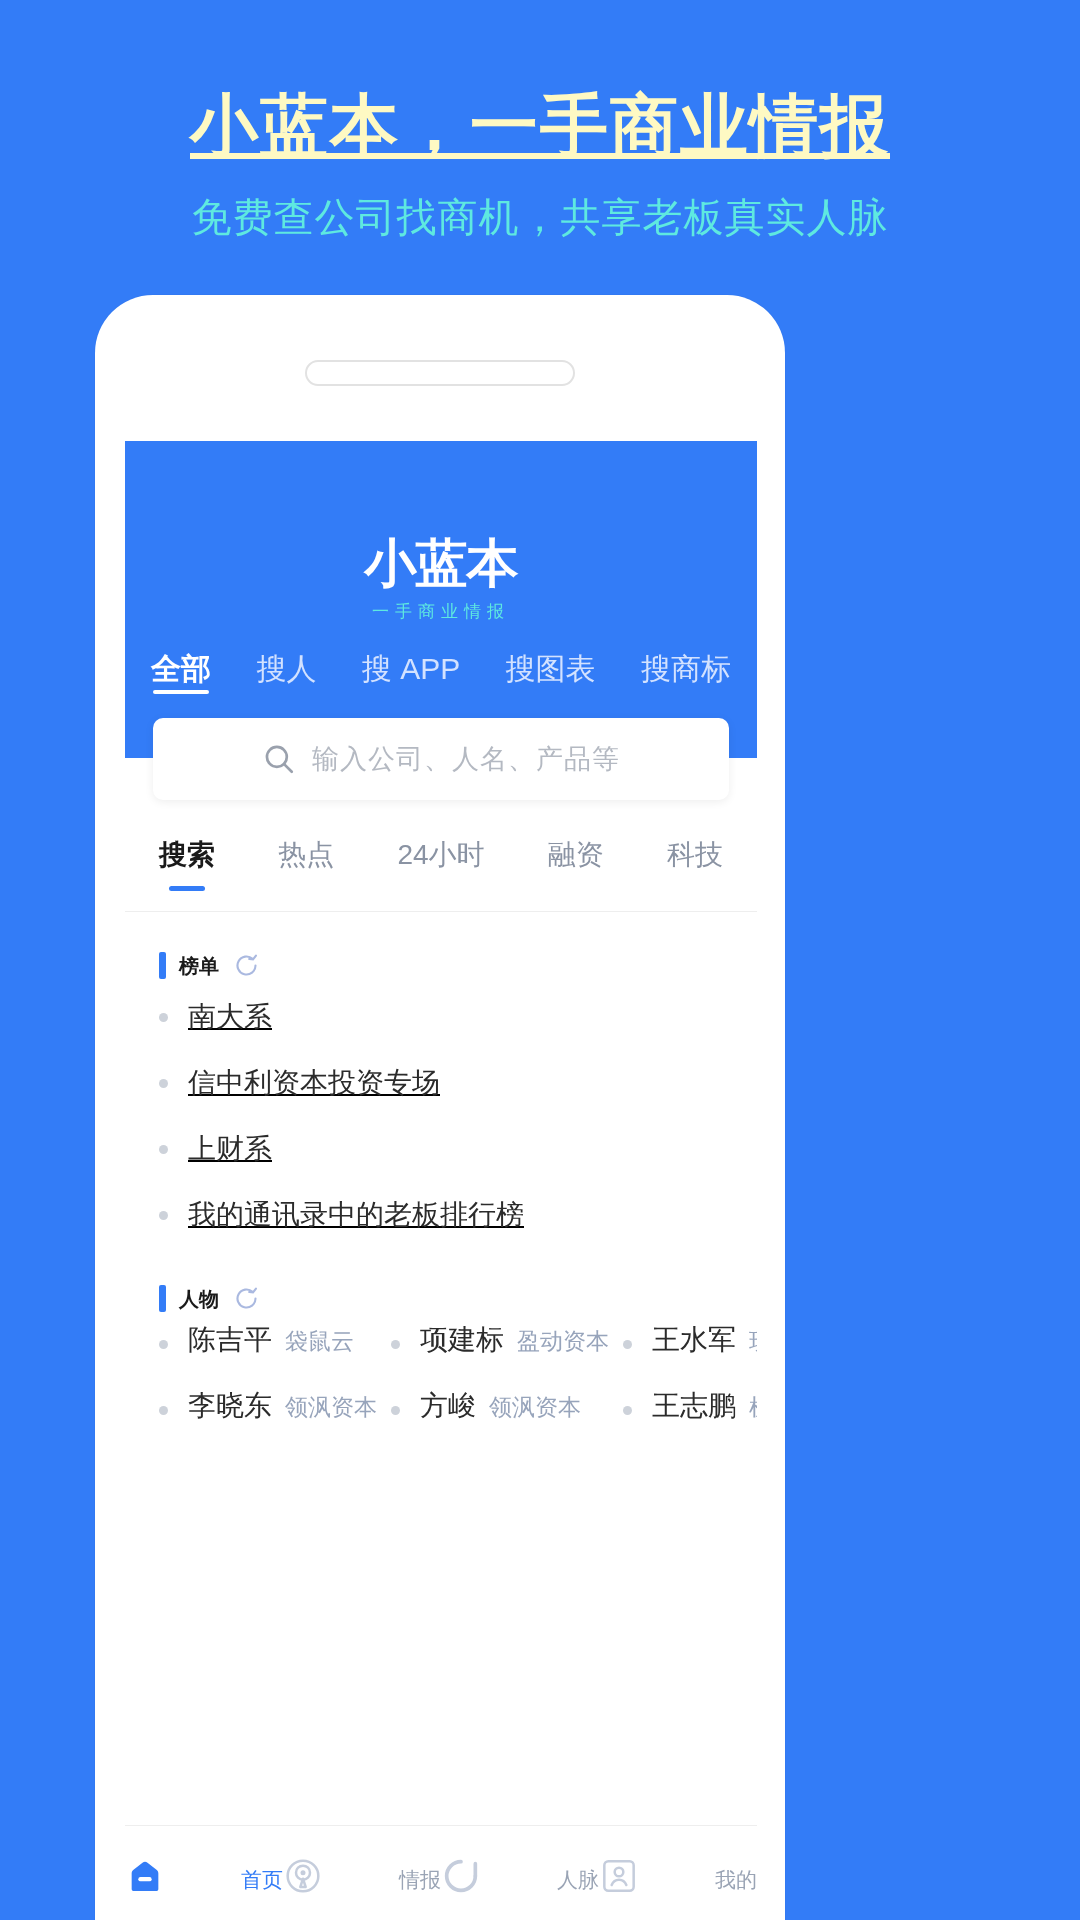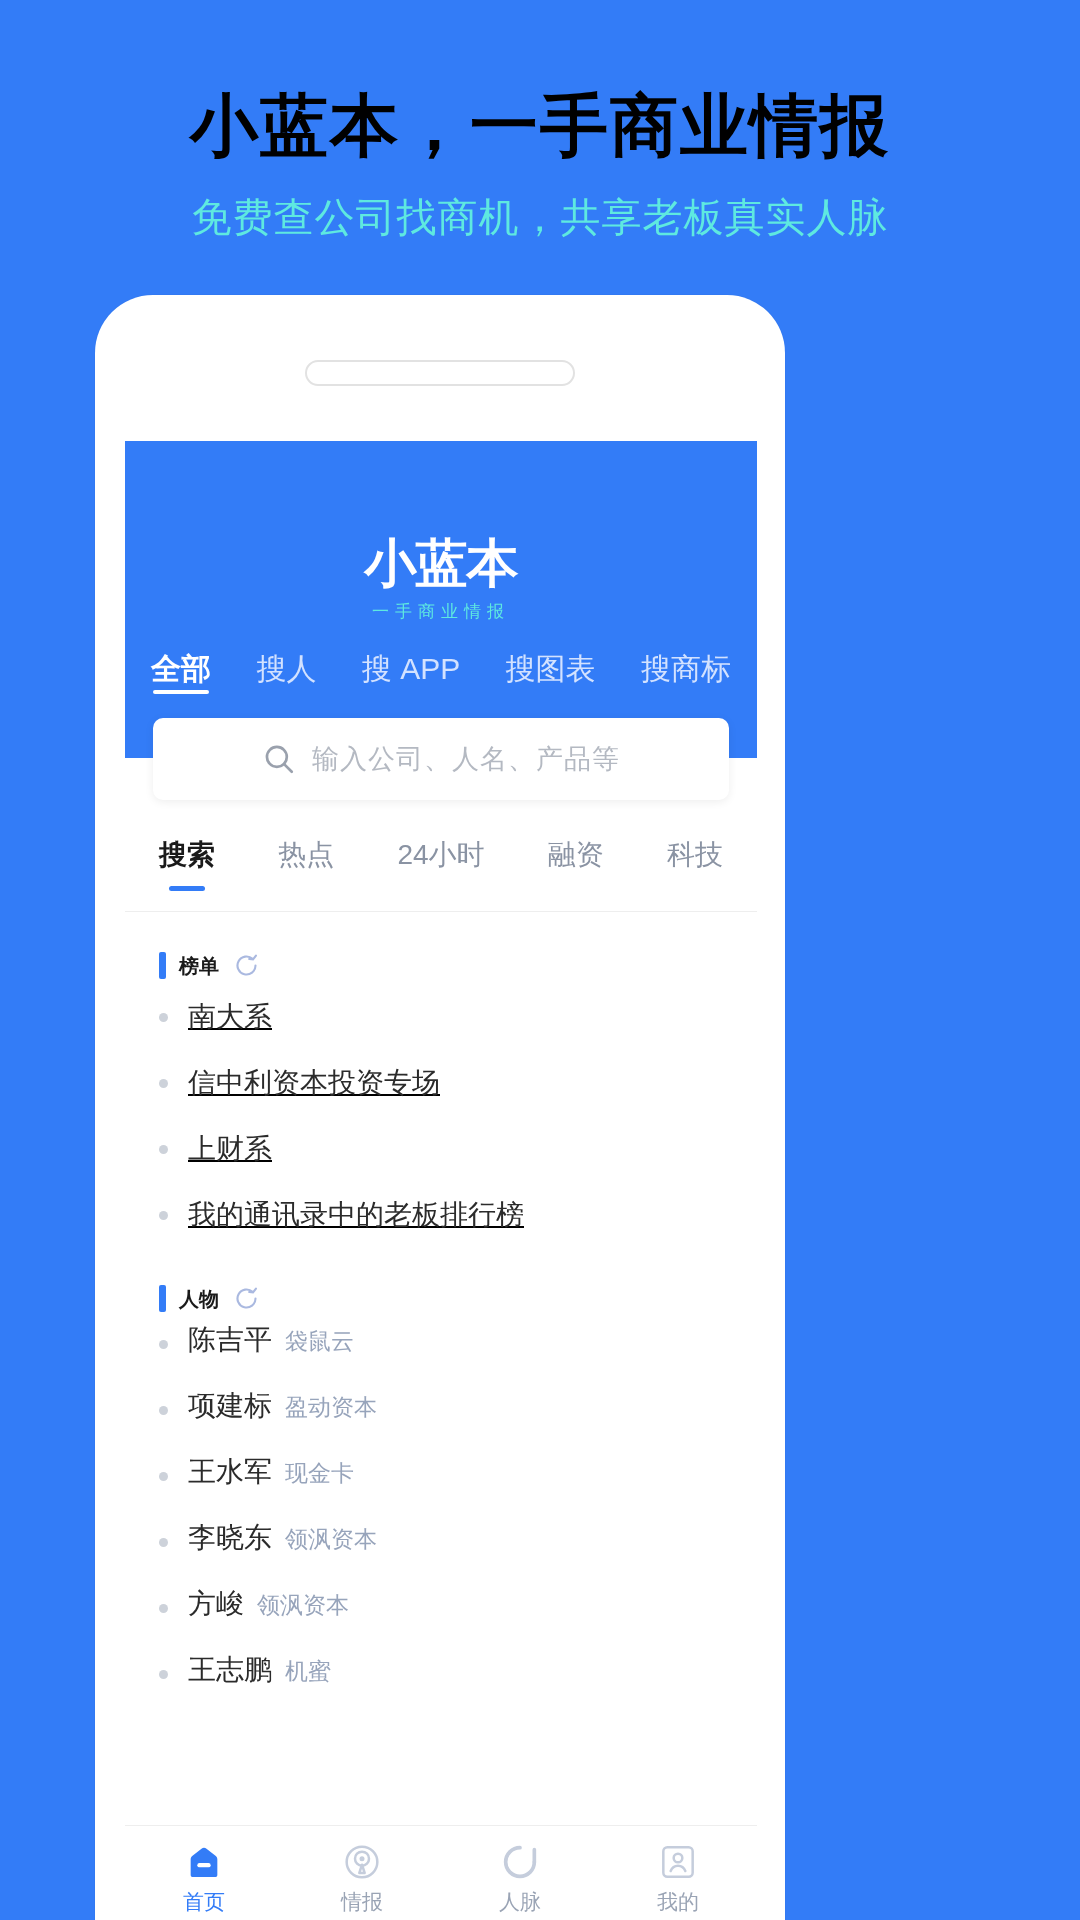--- a/index.html
+++ b/index.html
@@ -10,23 +10,24 @@
     overflow:hidden;
     position:relative;
   }
 
   
   .promo { position:absolute; top:0; left:0; width:1080px; text-align:center; }
   .promo-title {
     margin-top:88px;
     font-size:68px;
     font-weight:bold;
-    color:#000000;
+    color:#fef9c3;
     letter-spacing:2px;
     line-height:1.1;
+    text-decoration:underline;
   }
   .promo-sub {
     margin-top:32px;
     font-size:40px;
     color:#5ee9e0;
     letter-spacing:1px;
     line-height:1.1;
   }
 
   
@@ -185,21 +186,21 @@
     width:9px; height:9px;
     border-radius:50%;
     background:#cdd2da;
     margin-right:20px;
     flex:none;
   }
   .rank-text { font-size:28px; color:#2b2b2b; line-height:1; }
 
   .people-grid {
     display:grid;
-    grid-template-columns:1fr;
+    grid-template-columns:1fr 1fr 1fr;
     column-gap:14px;
   }
   .person {
     display:flex;
     align-items:baseline;
     height:60px;
     margin-top:6px;
   }
   .p-name { font-size:28px; color:#2b2b2b; line-height:1; margin-right:13px; white-space:nowrap; }
   .p-company { font-size:23px; color:#97a4bb; line-height:1; white-space:nowrap; }
@@ -211,21 +212,21 @@
     width:632px;
     height:100px;
     background:#ffffff;
     border-top:1px solid #eeeeee;
     display:flex;
     align-items:center;
   }
   .nav-item {
     flex:1;
     display:flex;
-    flex-direction:column;
+    flex-direction:row;
     align-items:center;
     justify-content:space-between;
   }
   .nav-icon { height:44px; display:flex; align-items:center; justify-content:center; }
   .nav-label { font-size:21px; color:#9aa4b5; margin-top:7px; line-height:1; }
   .nav-item.active .nav-label { color:#337cf7; }
 </style>
 </head>
 <body>
 

